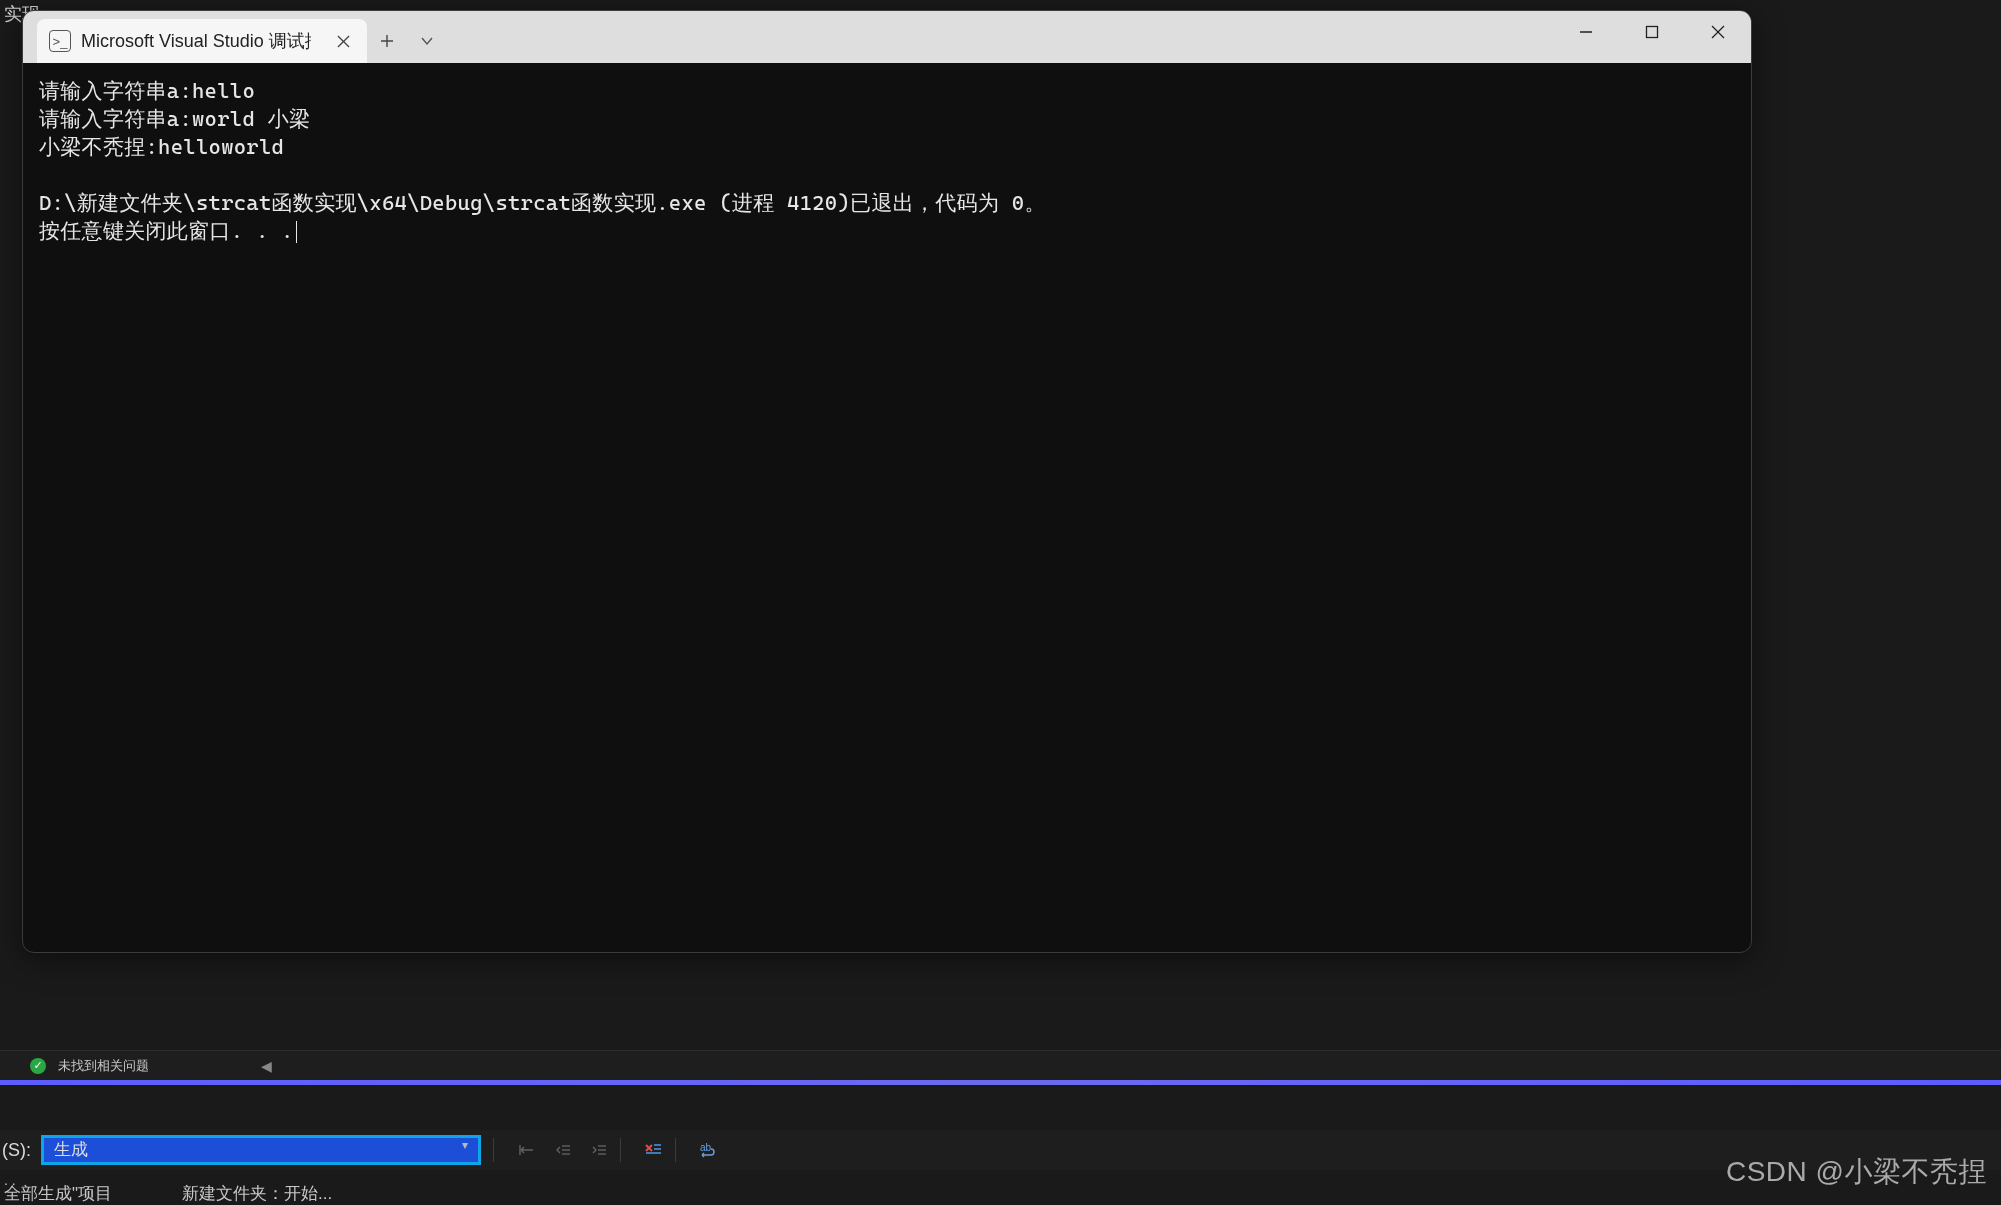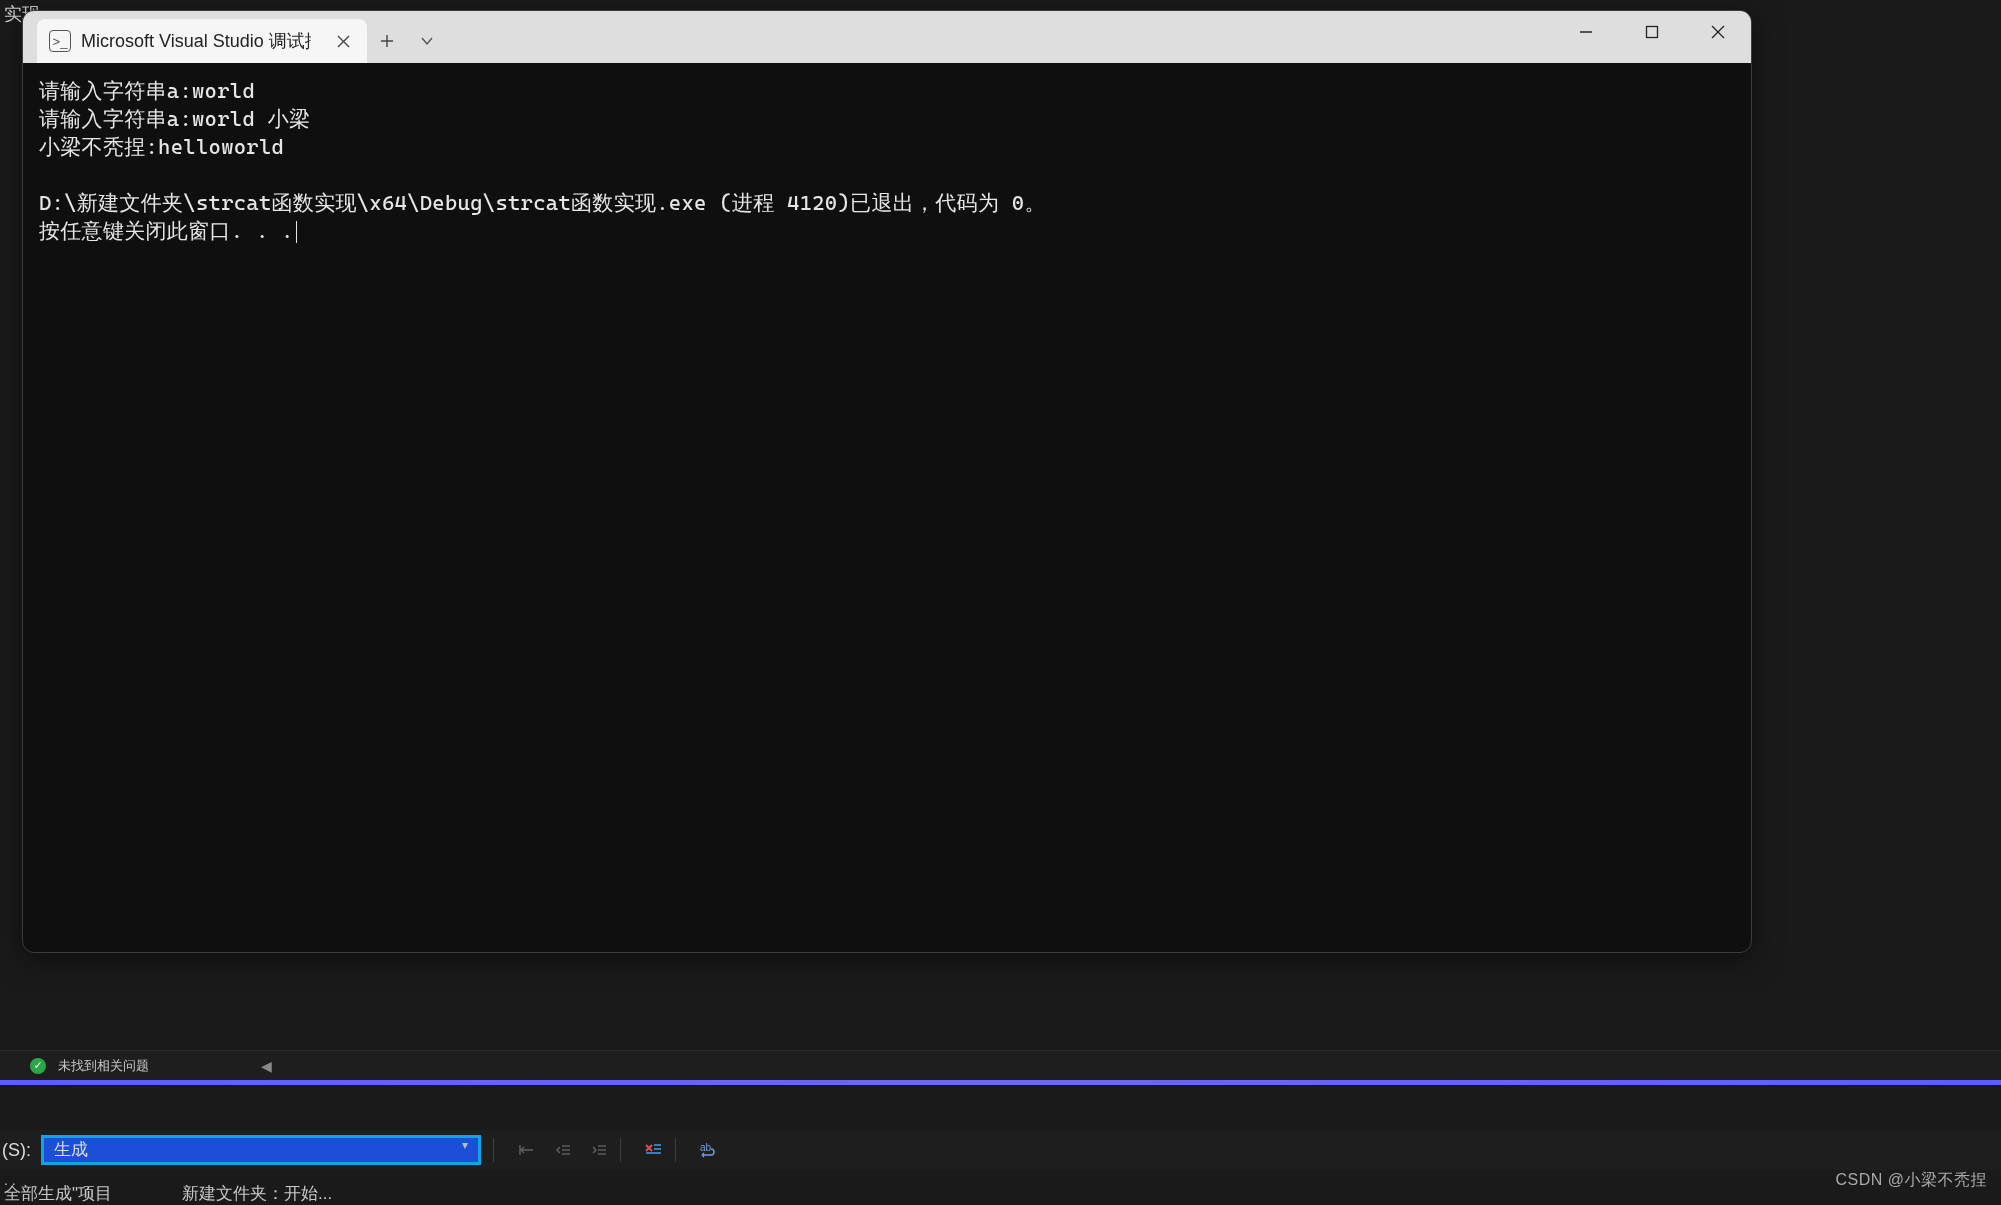--- a/index.html
+++ b/index.html
@@ -229,21 +229,21 @@
       color: #c8c8c8;
       font-size: 14px;
       padding-left: 4px;
     }
     
     .watermark {
       position: absolute;
       right: 14px;
       bottom: 14px;
       color: #aaa;
-      font-size: 16px;
+      font-size: 28px;
       letter-spacing: 0.5px;
     }
   </style>
 </head>
 <body>
 
 <div class="top-left-fragment">实现</div>
 
 <div class="terminal-window">
   <div class="titlebar">
@@ -282,21 +282,21 @@
           </svg>
       </div>
       <div class="win-btn close">
         <svg viewBox="0 0 14 14">
             <line x1="1" y1="1" x2="13" y2="13" stroke="currentColor" stroke-width="1.3"></line>
             <line x1="13" y1="1" x2="1" y2="13" stroke="currentColor" stroke-width="1.3"></line>
           </svg>
       </div>
     </div>
   </div>
-  <div class="terminal-body"><span>请输入字符串a:world</span>
+  <div class="terminal-body"><span>请输入字符串a:hello</span>
 <span>请输入字符串a:world 小梁</span>
 <span>小梁不秃捏:helloworld</span>
 <span></span>
 <span>D:\新建文件夹\strcat函数实现\x64\Debug\strcat函数实现.exe (进程 4120)已退出，代码为 0。</span>
 <span>按任意键关闭此窗口. . .</span><span class="cursor-caret"></span></div>
 </div>
 
 <div class="status-region">
   <div class="error-list-head">
     <span class="ok-icon">✓</span>

